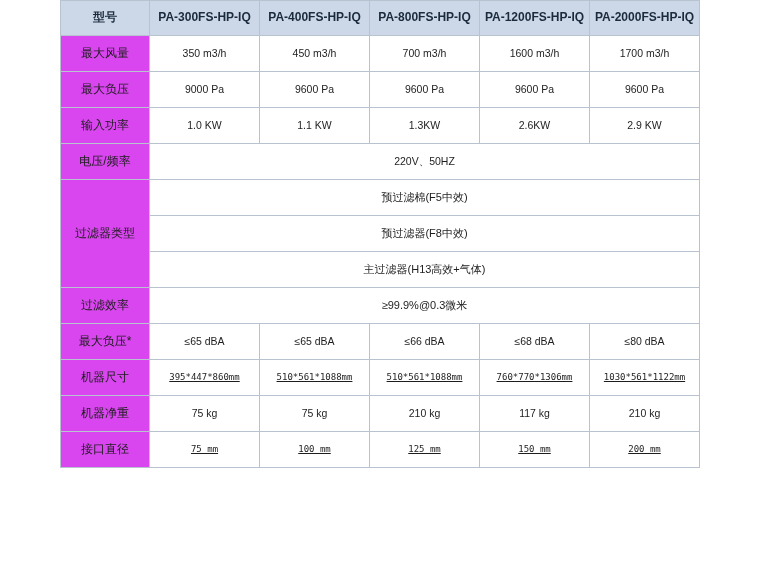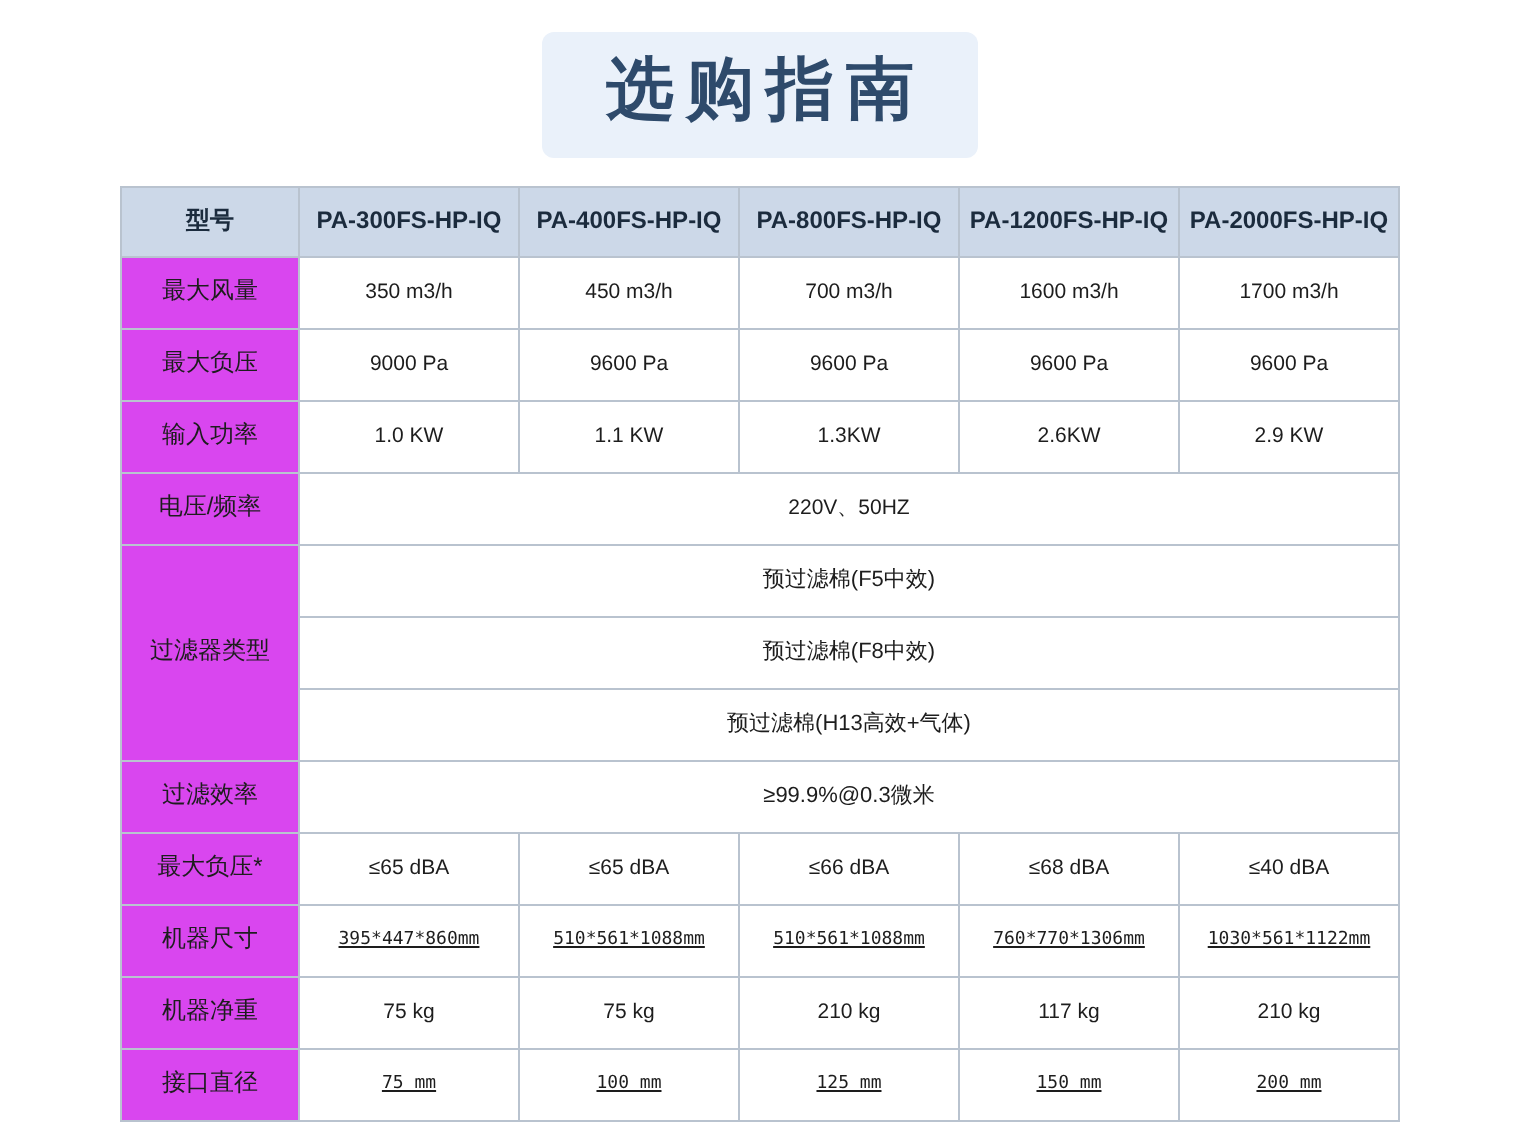--- a/index.html
+++ b/index.html
@@ -85,23 +85,20 @@
   }
   .tall {
     height: 40px;
   }
 </style>
 </head>
 <body>
 
 <div class="page">
 
-  <div class="title-wrap">
-    <div class="title-badge">选购指南</div>
-  </div>
 
   <div class="table-wrap">
     <table class="spec">
       <thead>
         <tr>
           <th class="rowlabel">型号</th>
           <th>PA-300FS-HP-IQ</th>
           <th>PA-400FS-HP-IQ</th>
           <th>PA-800FS-HP-IQ</th>
           <th>PA-1200FS-HP-IQ</th>
@@ -140,38 +137,38 @@
         <tr>
           <td class="rowlabel">电压/频率</td>
           <td class="val" colspan="5">220V、50HZ</td>
         </tr>
 
         <tr>
           <td class="rowlabel tall" rowspan="3">过滤器类型</td>
           <td class="val-cn tall" colspan="5">预过滤棉(F5中效)</td>
         </tr>
         <tr>
-          <td class="val-cn tall" colspan="5">预过滤棉(F8中效)</td>
-        </tr>
-        <tr>
-          <td class="val-cn tall" colspan="5">预过滤棉(H13高效+气体)</td>
+          <td class="val-cn tall" colspan="5">预过滤器(F8中效)</td>
+        </tr>
+        <tr>
+          <td class="val-cn tall" colspan="5">主过滤器(H13高效+气体)</td>
         </tr>
 
         <tr>
           <td class="rowlabel">过滤效率</td>
           <td class="val-cn" colspan="5">≥99.9%@0.3微米</td>
         </tr>
 
         <tr>
           <td class="rowlabel">最大负压*</td>
           <td class="val">≤65 dBA</td>
           <td class="val">≤65 dBA</td>
           <td class="val">≤66 dBA</td>
           <td class="val">≤68 dBA</td>
-          <td class="val">≤40 dBA</td>
+          <td class="val">≤80 dBA</td>
         </tr>
 
         <tr>
           <td class="rowlabel">机器尺寸</td>
           <td class="val-sm">395*447*860mm</td>
           <td class="val-sm">510*561*1088mm</td>
           <td class="val-sm">510*561*1088mm</td>
           <td class="val-sm">760*770*1306mm</td>
           <td class="val-sm">1030*561*1122mm</td>
         </tr>

